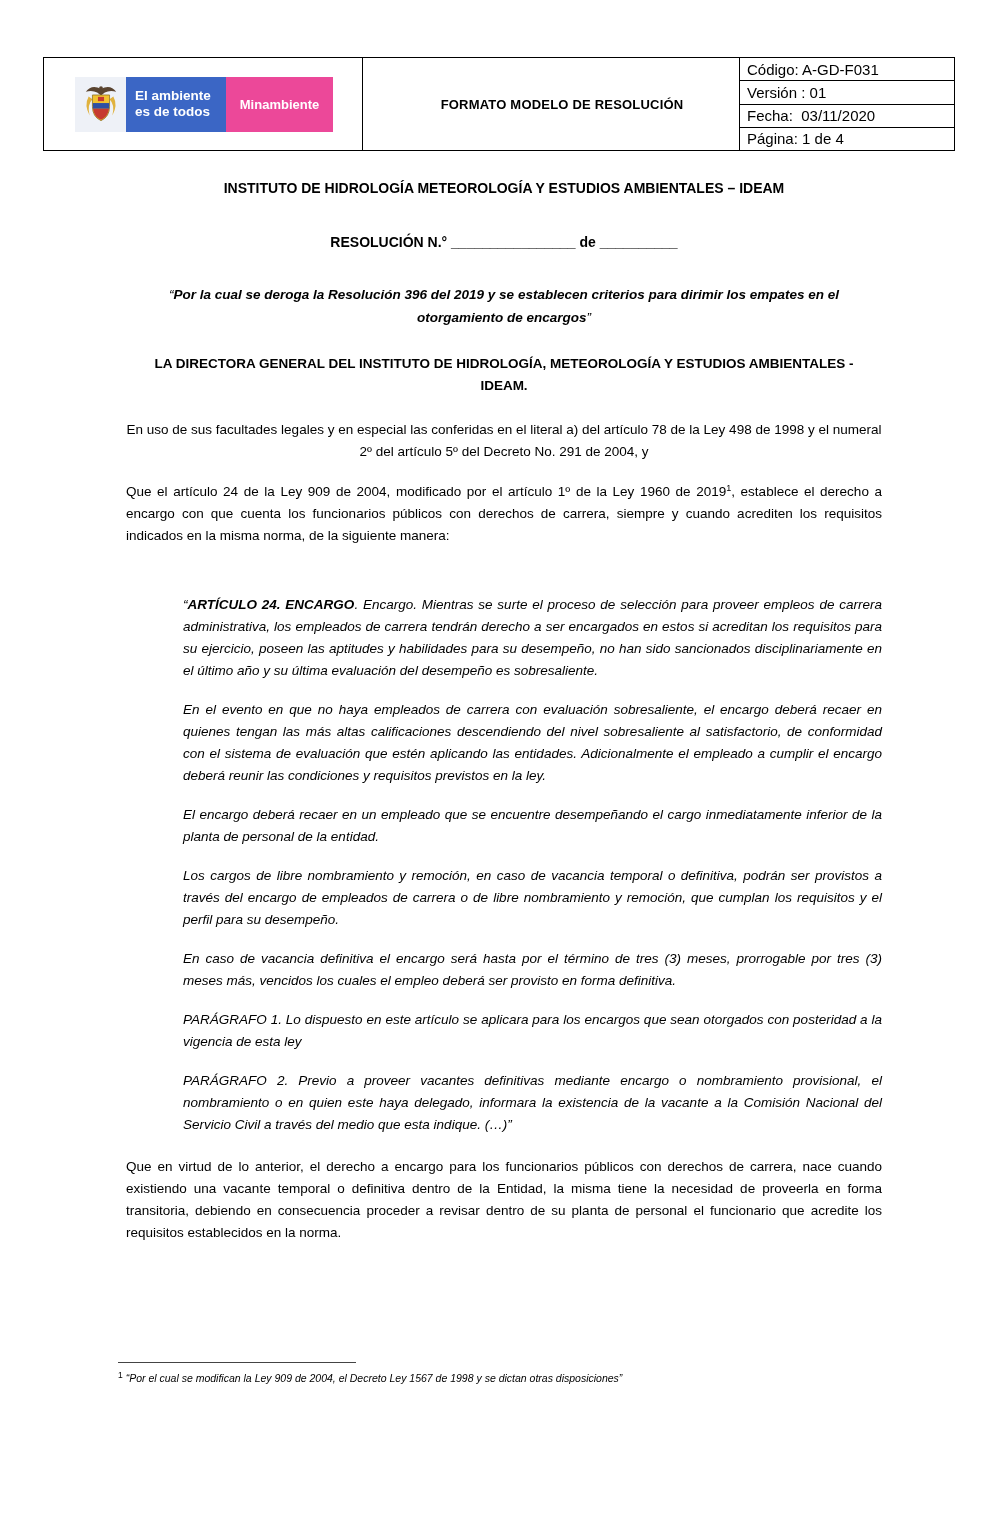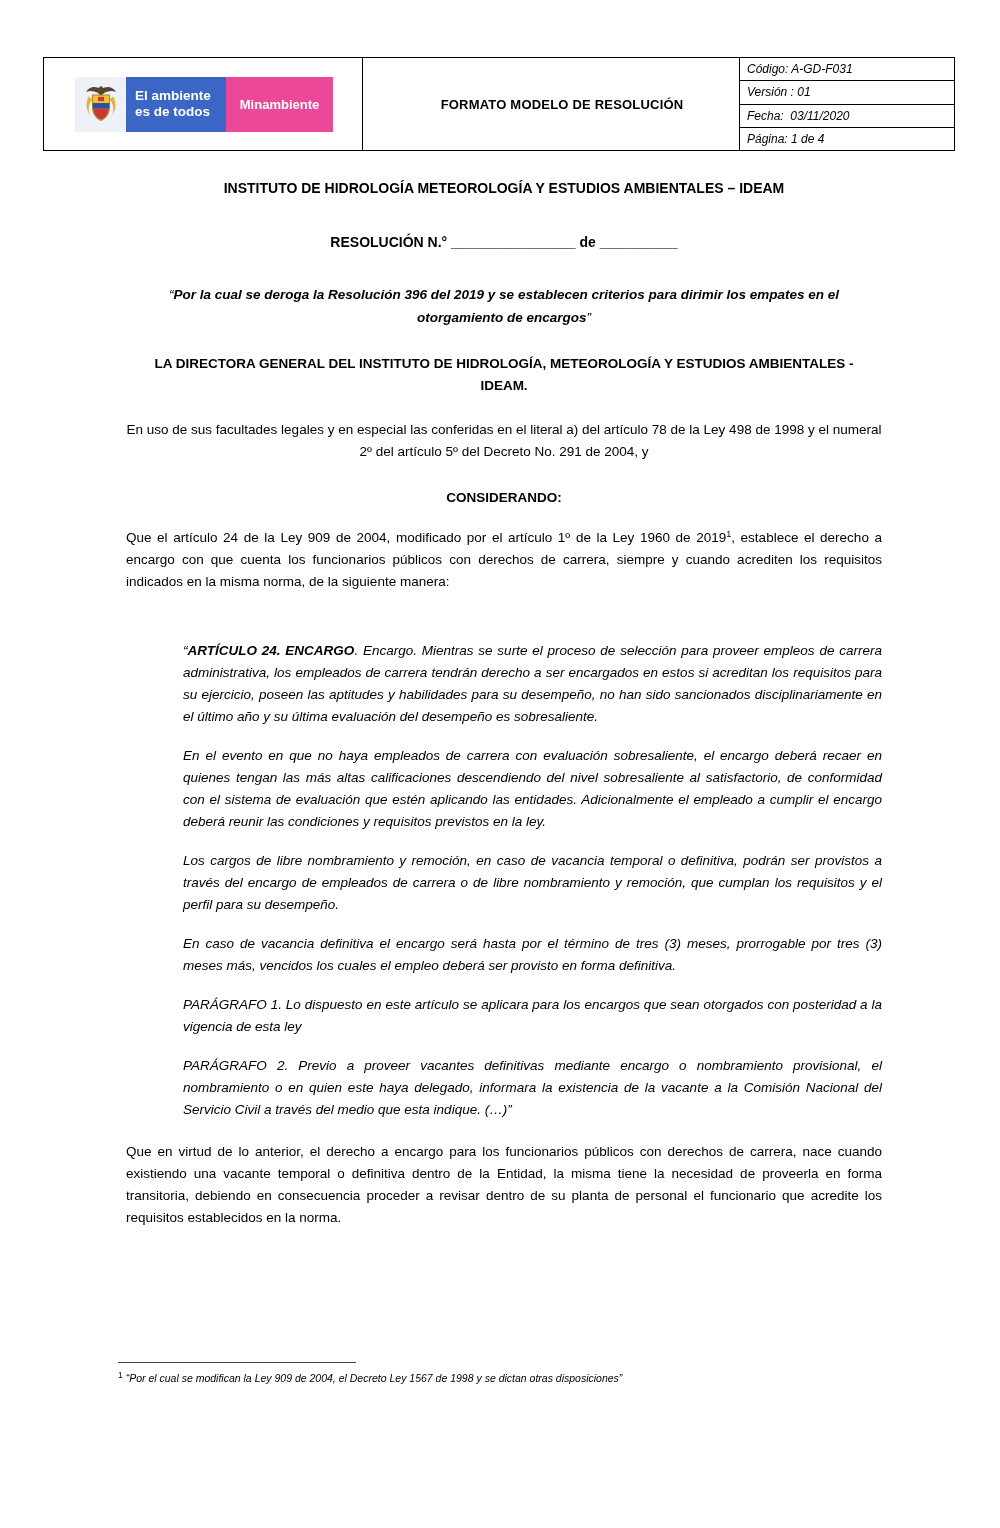--- a/index.html
+++ b/index.html
@@ -34,24 +34,23 @@
     display: flex; align-items: center; justify-content: center;
     font-weight: bold; font-size: 13px; letter-spacing: 0.2px;
     text-align: center;
     padding-left: 22px;
   }
   .info-cell { width: 214px; display: flex; flex-direction: column; }
   .info-row {
     flex: 1;
     display: flex; align-items: center;
     padding-left: 7px;
-    font-size: 12px;
+    font-size: 15px;
     border-bottom: 1px solid #000;
     white-space: pre-wrap;
-    font-style: italic;
   }
   .info-row:last-child { border-bottom: none; }
 
   
   .logo-strip {
     margin-left: 31px;
     width: 258px; height: 55px;
     display: flex;
   }
   .crest-seg {
@@ -162,27 +161,27 @@
     <p class="institute-title">INSTITUTO DE HIDROLOGÍA METEOROLOGÍA Y ESTUDIOS AMBIENTALES – IDEAM</p>
 
     <p class="resolution-line"><span>RESOLUCIÓN N.°</span> <span>________________</span> <span>de</span> <span>__________</span></p>
 
     <p class="subject-quote"><span class="q-mark">“</span><span>Por la cual se deroga la Resolución 396 del 2019 y se establecen criterios para dirimir los empates en el otorgamiento de encargos</span><span class="q-mark">”</span></p>
 
     <p class="authority-title">LA DIRECTORA GENERAL DEL INSTITUTO DE HIDROLOGÍA, METEOROLOGÍA Y ESTUDIOS AMBIENTALES - IDEAM.</p>
 
     <p class="faculties">En uso de sus facultades legales y en especial las conferidas en el literal a) del artículo 78 de la Ley 498 de 1998 y el numeral 2º del artículo 5º del Decreto No. 291 de 2004, y</p>
 
-    <p class="considering">CONSIDERANDO:</p>
 
     <p class="recital-1 just"><span>Que el artículo 24 de la Ley 909 de 2004, modificado por el artículo 1º de la Ley 1960 de 2019</span><sup>1</sup><span>, establece el derecho a encargo con que cuenta los funcionarios públicos con derechos de carrera, siempre y cuando acrediten los requisitos indicados en la misma norma, de la siguiente manera:</span></p>
 
     <div class="quote-block">
       <p><span>“</span><span class="qb-bold">ARTÍCULO 24. ENCARGO</span><span>. Encargo. Mientras se surte el proceso de selección para proveer empleos de carrera administrativa, los empleados de carrera tendrán derecho a ser encargados en estos si acreditan los requisitos para su ejercicio, poseen las aptitudes y habilidades para su desempeño, no han sido sancionados disciplinariamente en el último año y su última evaluación del desempeño es sobresaliente.</span></p>
       <p>En el evento en que no haya empleados de carrera con evaluación sobresaliente, el encargo deberá recaer en quienes tengan las más altas calificaciones descendiendo del nivel sobresaliente al satisfactorio, de conformidad con el sistema de evaluación que estén aplicando las entidades. Adicionalmente el empleado a cumplir el encargo deberá reunir las condiciones y requisitos previstos en la ley.</p>
+      <p>El encargo deberá recaer en un empleado que se encuentre desempeñando el cargo inmediatamente inferior de la planta de personal de la entidad.</p>
       <p>Los cargos de libre nombramiento y remoción, en caso de vacancia temporal o definitiva, podrán ser provistos a través del encargo de empleados de carrera o de libre nombramiento y remoción, que cumplan los requisitos y el perfil para su desempeño.</p>
       <p>En caso de vacancia definitiva el encargo será hasta por el término de tres (3) meses, prorrogable por tres (3) meses más, vencidos los cuales el empleo deberá ser provisto en forma definitiva.</p>
       <p>PARÁGRAFO 1. Lo dispuesto en este artículo se aplicara para los encargos que sean otorgados con posteridad a la vigencia de esta ley</p>
       <p>PARÁGRAFO 2. Previo a proveer vacantes definitivas mediante encargo o nombramiento provisional, el nombramiento o en quien este haya delegado, informara la existencia de la vacante a la Comisión Nacional del Servicio Civil a través del medio que esta indique. (…)”</p>
     </div>
 
     <p class="recital-2 just">Que en virtud de lo anterior, el derecho a encargo para los funcionarios públicos con derechos de carrera, nace cuando existiendo una vacante temporal o definitiva dentro de la Entidad, la misma tiene la necesidad de proveerla en forma transitoria, debiendo en consecuencia proceder a revisar dentro de su planta de personal el funcionario que acredite los requisitos establecidos en la norma.</p>
 
   </div>
 

